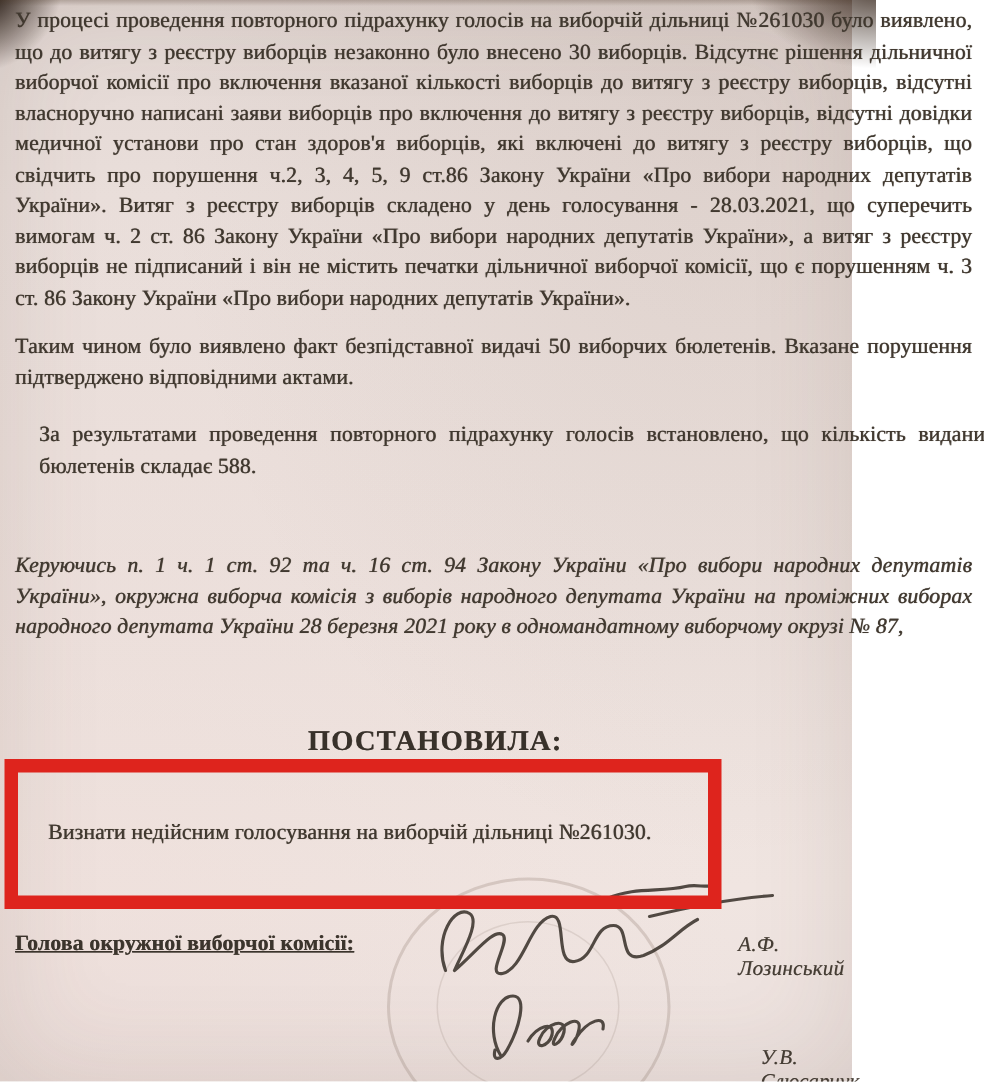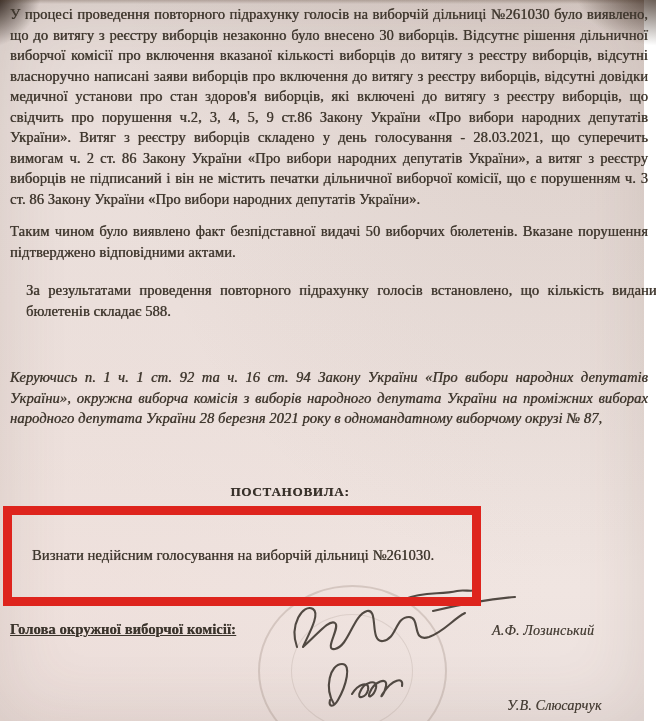--- a/index.html
+++ b/index.html
@@ -5,21 +5,21 @@
   html, body {
     margin: 0;
     padding: 0;
     width: 656px;
     height: 721px;
     overflow: hidden;
     font-family: "Liberation Serif", "DejaVu Serif", serif;
   }
   .page {
     position: relative;
-    width: 644px;
+    width: 568px;
     height: 721px;
     background:
       radial-gradient(ellipse at 85% 10%, rgba(120,95,80,0.10), rgba(120,95,80,0) 55%),
       radial-gradient(ellipse at 10% 95%, rgba(235,215,210,0.35), rgba(235,215,210,0) 60%),
       linear-gradient(180deg, #e2d7d3 0%, #e9deda 18%, #ece1dd 55%, #f0e5e1 82%, #ece1de 100%);
     box-shadow: inset 0 0 70px rgba(95,72,60,0.14);
     color: #40382f;
   }
   
   .corner-tl {
@@ -47,21 +47,21 @@
   }
   .p1 { top: 4px; }
   .p2 { top: 221px; }
   .p3 { top: 280px; margin-left: 16px; }
   .p4 { top: 318px; }
   .p5 { top: 367px; font-style: italic; }
   .heading {
     position: absolute;
     left: 30px; top: 484px; width: 520px;
     margin: 0;
-    font-size: 13px;
+    font-size: 19px;
     font-weight: bold;
     text-align: center;
     letter-spacing: 0.8px;
     color: #38312a;
     text-shadow: 0.3px 0 0 rgba(56,49,42,0.8);
   }
   .highlight-box {
     position: absolute;
     left: 3px; top: 506px;
     width: 460px; height: 82px;

